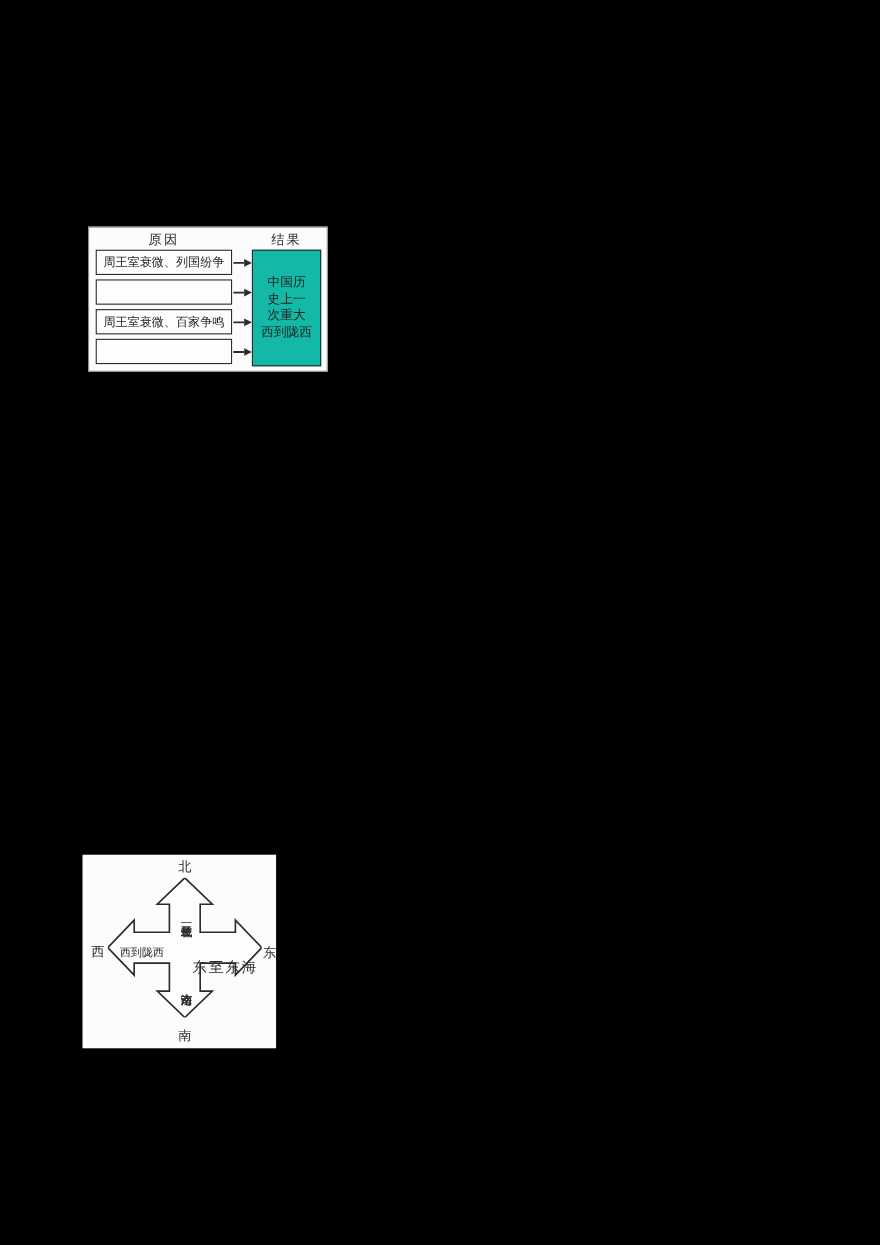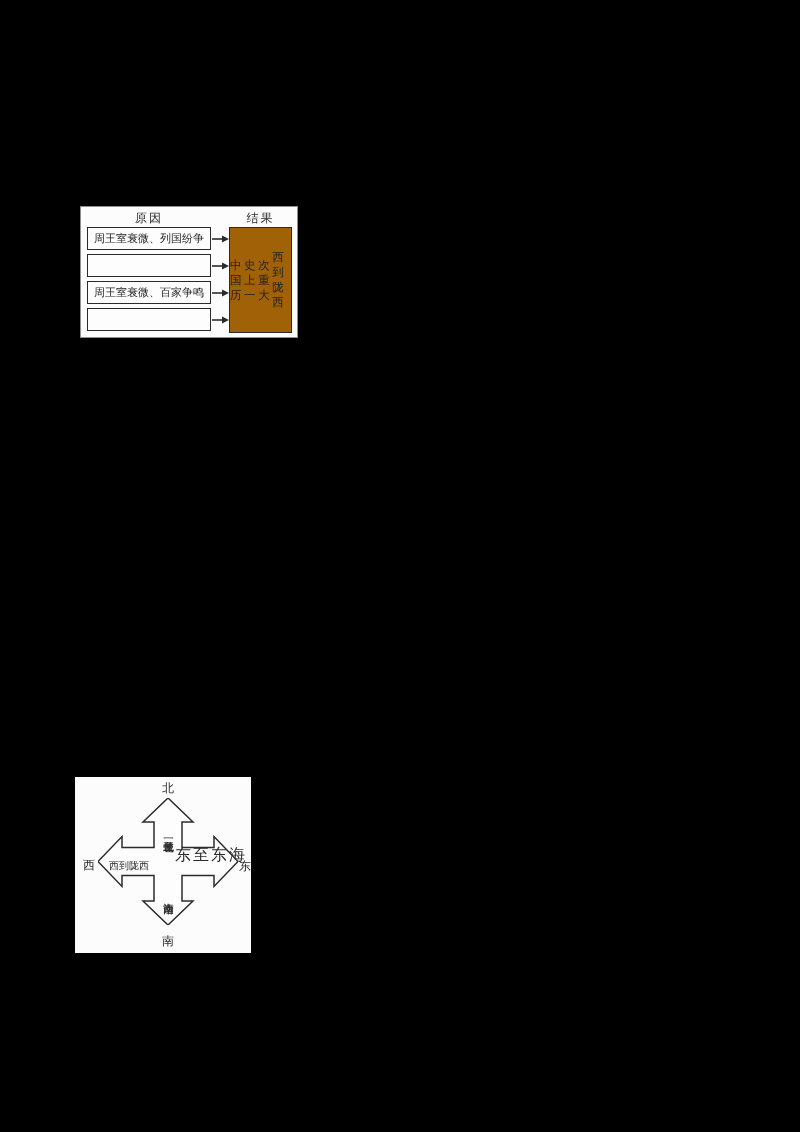--- a/index.html
+++ b/index.html
@@ -70,26 +70,26 @@
   .fc-arrow-3 { top: 107.5px; }
   .fc-result {
     position: absolute;
     left: 148px;
     top: 20px;
     width: 63px;
     height: 106px;
     border: 1.2px solid #2b2b2b;
     box-sizing: border-box;
     display: flex;
-    flex-direction: row;
+    flex-direction: column;
     align-items: center;
     justify-content: center;
     font-size: 11.5px;
     line-height: 15px;
-    background: #a16207;
+    background: #14b8a6;
     color: #1e1e1e;
   }
   
   .compass {
     left: 75px;
     top: 777px;
     width: 176px;
     height: 176px;
   }
   .dir-label {
@@ -117,21 +117,21 @@
   }
   .arrow-text.vertical {
     writing-mode: vertical-rl;
     text-orientation: upright;
     width: 14px;
     text-align: center;
   }
   .north-text { left: 86px; top: 23px; height: 66px; font-size: 10.5px; }
   .south-text { left: 86px; top: 96px; height: 44px; font-size: 10.5px; }
   .west-text  { left: 30px; top: 82px; width: 48px; text-align: center; font-size: 10px; }
-  .east-text  { left: 100px; top: 68px; width: 60px; text-align: left; font-size: 16px; letter-spacing: 2px; }
+  .east-text  { left: 100px; top: 94px; width: 60px; text-align: left; font-size: 13px; letter-spacing: 2px; }
 </style>
 </head>
 <body>
 
 <div class="page">
 
   <section class="panel flowchart">
     <div class="fc-header fc-header-cause">原因</div>
     <div class="fc-header fc-header-result">结果</div>
 

